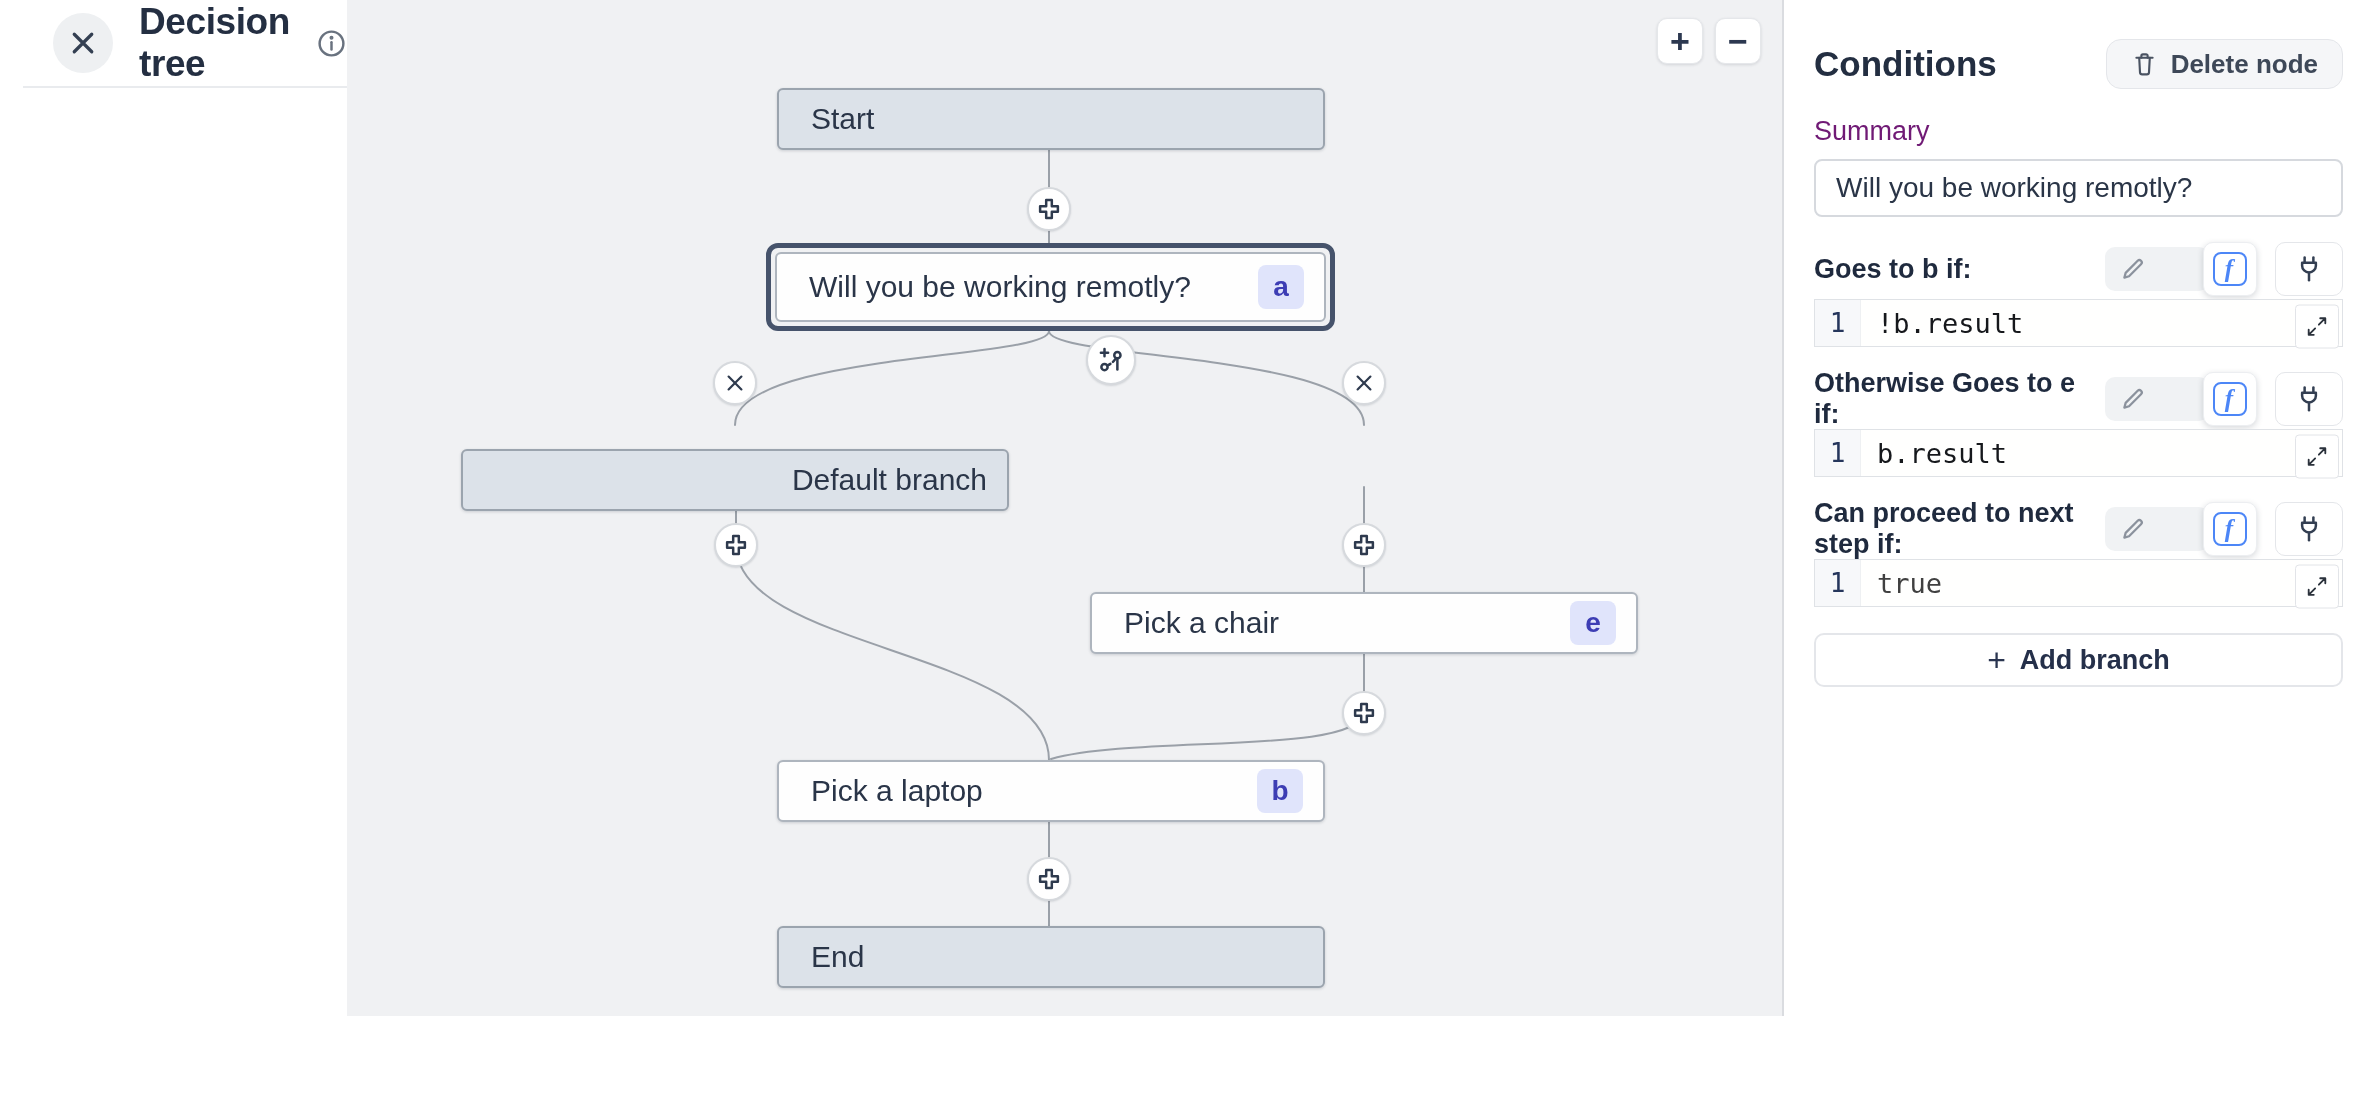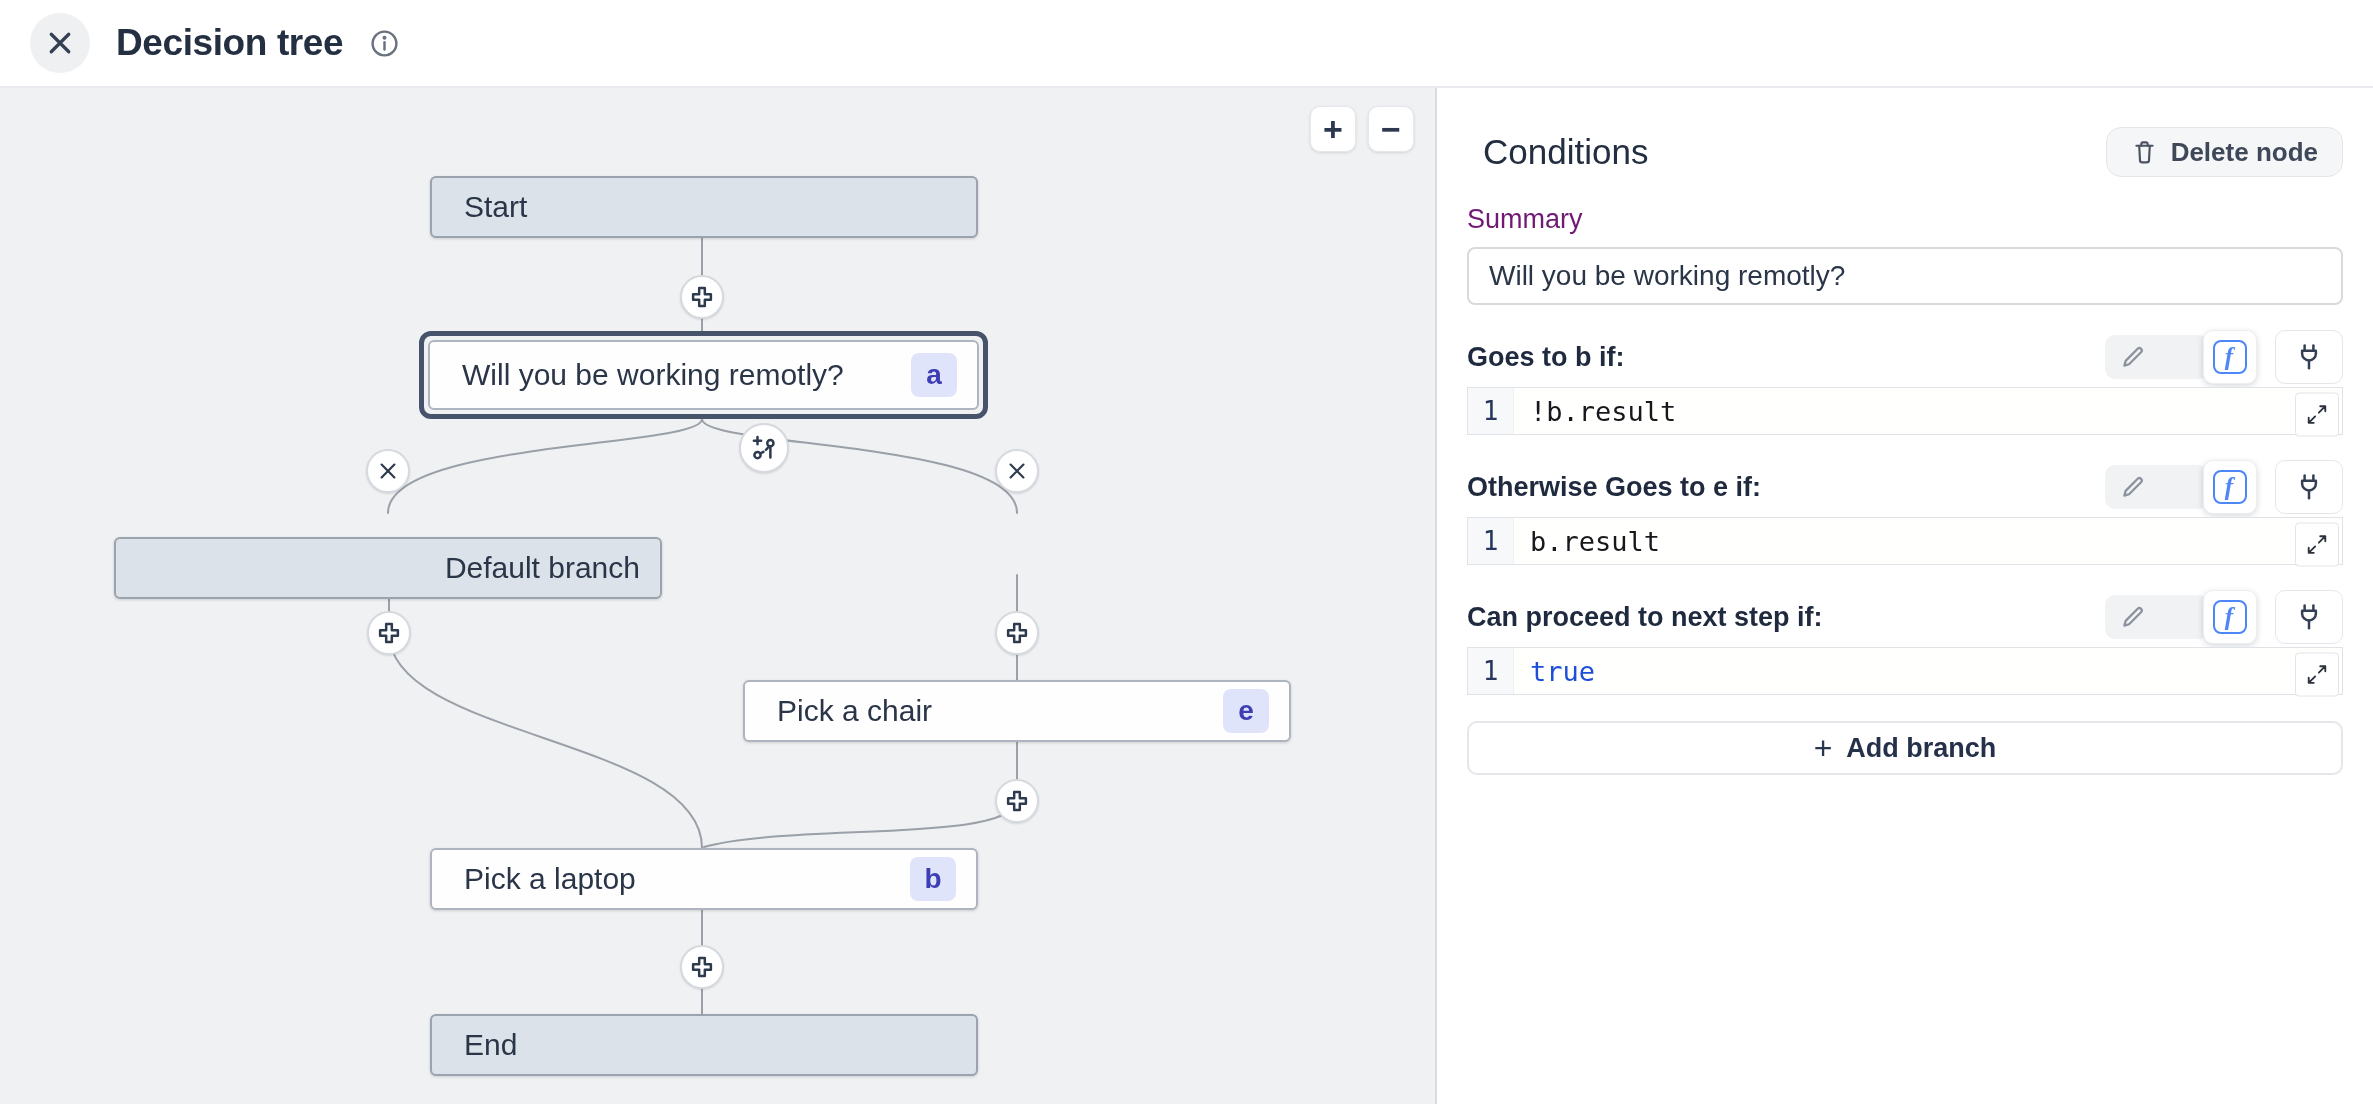--- a/index.html
+++ b/index.html
@@ -3,21 +3,21 @@
 <meta charset="utf-8">
 <style>
   * { box-sizing: border-box; }
   html,body { margin:0; padding:0; }
   body {
     width:2373px; height:1104px; overflow:hidden;
     font-family:"Liberation Sans", sans-serif;
     background:#ffffff;
     -webkit-font-smoothing:antialiased;
   }
-  .app { position:relative; width:2373px; height:1104px; display:flex; flex-direction:column; }
+  .app { position:relative; width:2373px; height:1104px; display:flex; flex-direction:row;padding-left:23px; }
 
   
   .topbar {
     height:88px; flex:0 0 88px; display:flex; align-items:center; gap:26px;
     padding-left:30px; background:#fff; border-bottom:2px solid #e9ebee;
   }
   .close-btn {
     width:60px; height:60px; border-radius:50%; background:#eef0f2; border:none;
     display:flex; align-items:center; justify-content:center; cursor:pointer; flex:0 0 auto;
   }
@@ -66,21 +66,21 @@
   .edge-circle {
     position:absolute; width:44px; height:44px; border-radius:50%;
     background:#fff; border:2px solid #d6d9dd; box-shadow:0 1px 2px rgba(35,45,60,.15);
     display:flex; align-items:center; justify-content:center; cursor:pointer; padding:0;
   }
   .split-circle { width:50px; height:50px; }
 
   
   .panel { flex:1; background:#fff; padding:40px 30px 0 30px; }
   .panel-header { display:flex; justify-content:space-between; align-items:center; height:48px; }
-  .panel-title { margin:16px; font-size:35px; font-weight:400; color:#232e41; }
+  .panel-title { margin:0; font-size:35px; font-weight:700; color:#232e41; }
   .delete-btn {
     display:flex; align-items:center; gap:13px; height:50px; padding:0 24px;
     border-radius:15px; background:#f5f6f8; border:1px solid #e4e6ea;
     font-family:inherit; font-size:26px; font-weight:600; color:#3e4858; cursor:pointer;
   }
   .summary-label { margin-top:28px; font-size:27px; color:#701a75; }
   .summary-input {
     margin-top:12px; width:100%; height:58px; border:2px solid #d6d9de; border-radius:8px;
     font-family:inherit; font-size:28px; color:#2a3547; padding:0 20px; background:#fff;
   }
@@ -109,21 +109,21 @@
   }
   .line-no {
     width:46px; flex:0 0 46px; background:#f7f8fa; border-right:1px solid #eef0f2;
     display:flex; align-items:center; justify-content:center;
     font-family:"DejaVu Sans Mono", monospace; font-size:26px; color:#26365c;
   }
   .code-text {
     flex:1; display:flex; align-items:center; padding-left:16px;
     font-family:"DejaVu Sans Mono", monospace; font-size:27px; color:#16181c; white-space:pre;
   }
-  .code-text.keyword { color:#1d4ed8; }
+  .code-text.keyword { color:#404040; }
   .expand-btn {
     position:absolute; right:3px; top:50%; transform:translateY(-42%);
     width:44px; height:44px; background:#fff; border:1px solid #e2e4e8; border-radius:4px;
     display:flex; align-items:center; justify-content:center; cursor:pointer; padding:0;
   }
   .add-branch {
     margin-top:26px; width:100%; height:54px; border-radius:10px; background:#fff;
     border:2px solid #e4e6ea; display:flex; align-items:center; justify-content:center; gap:14px;
     font-family:inherit; font-size:27px; font-weight:700; color:#25304a; cursor:pointer;
   }

